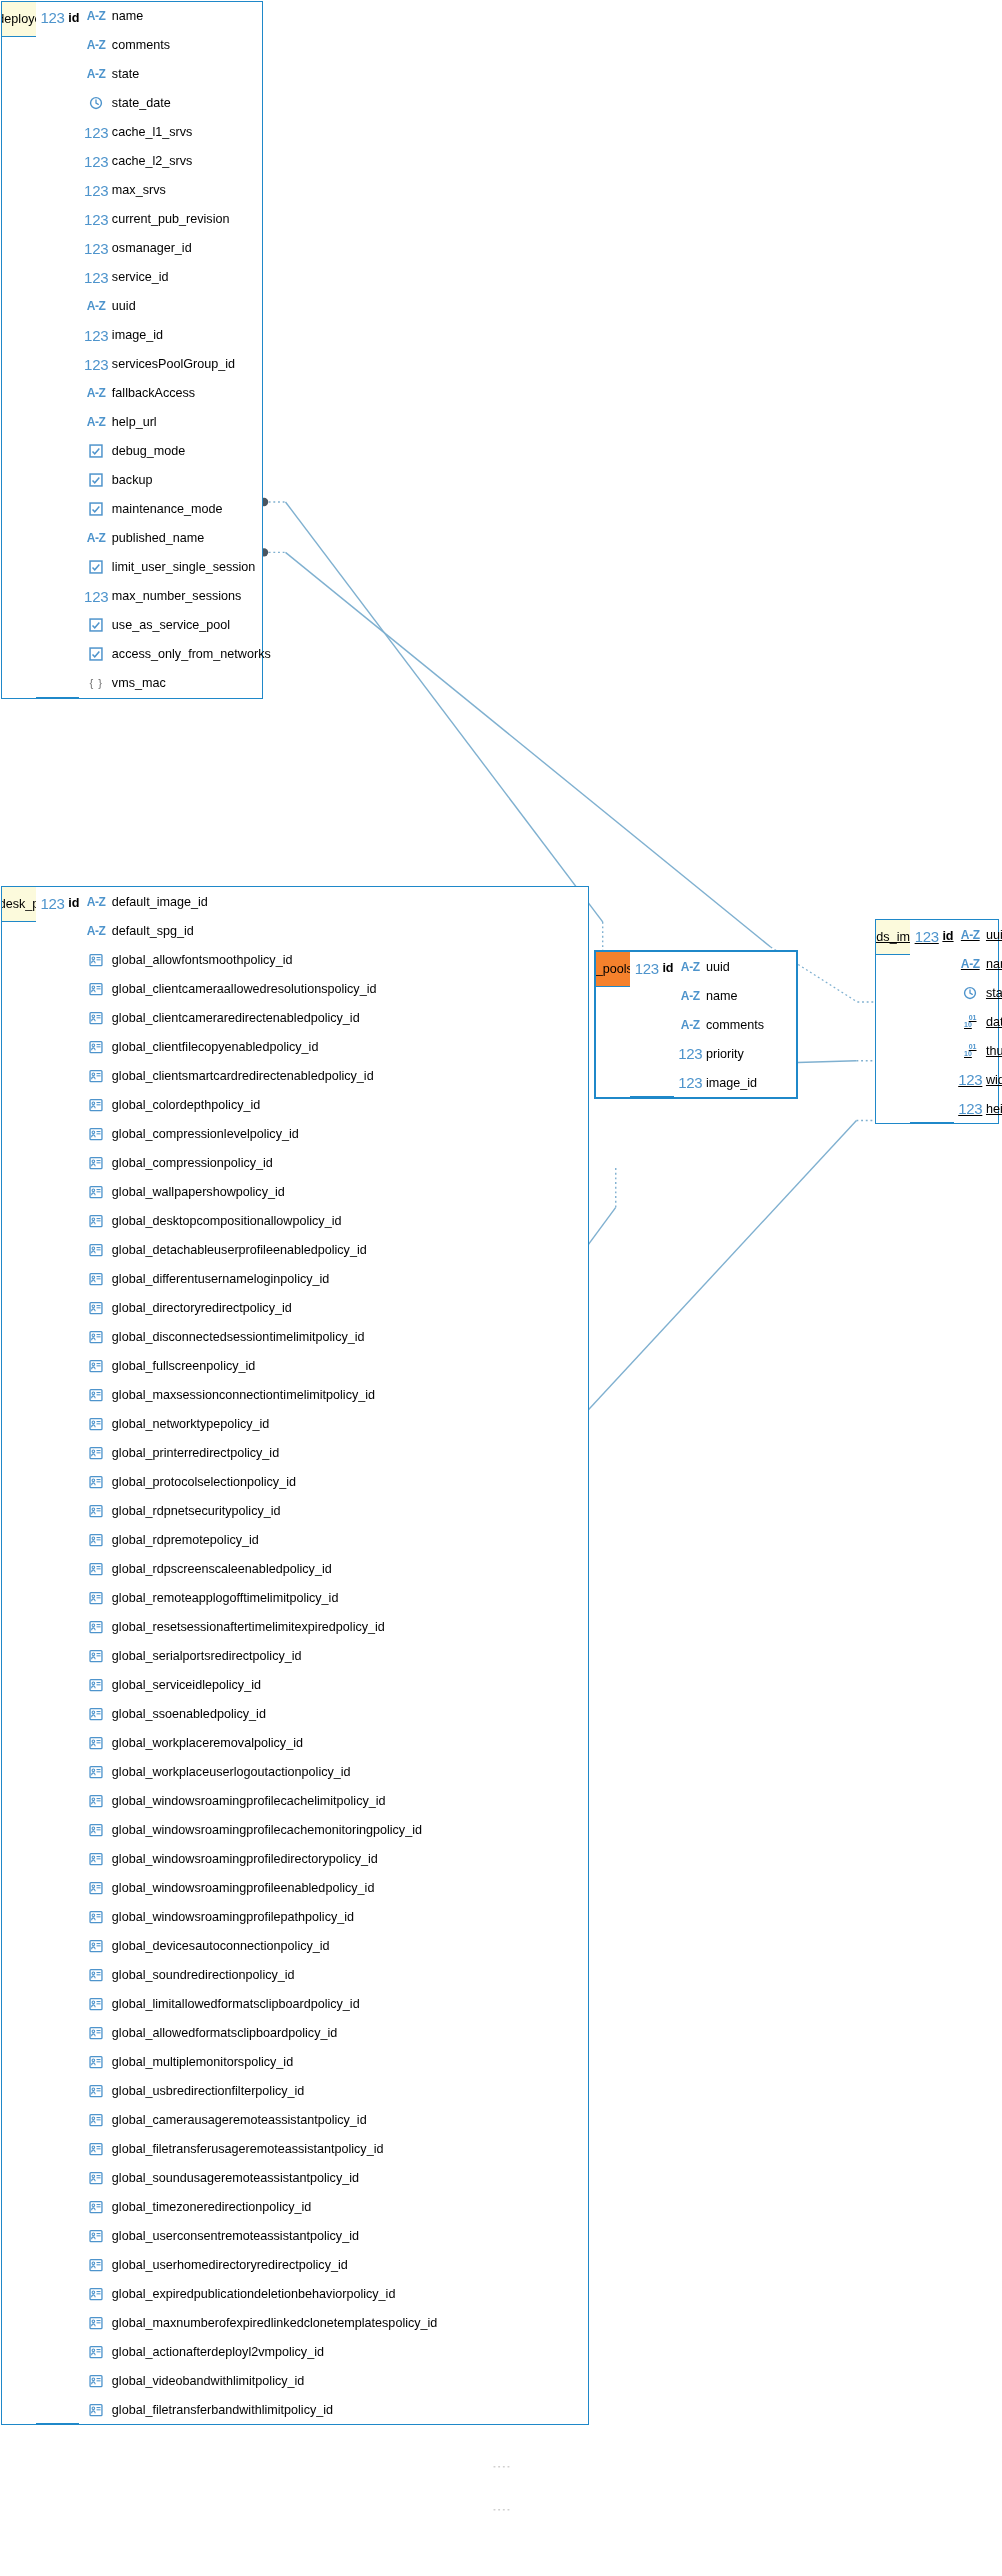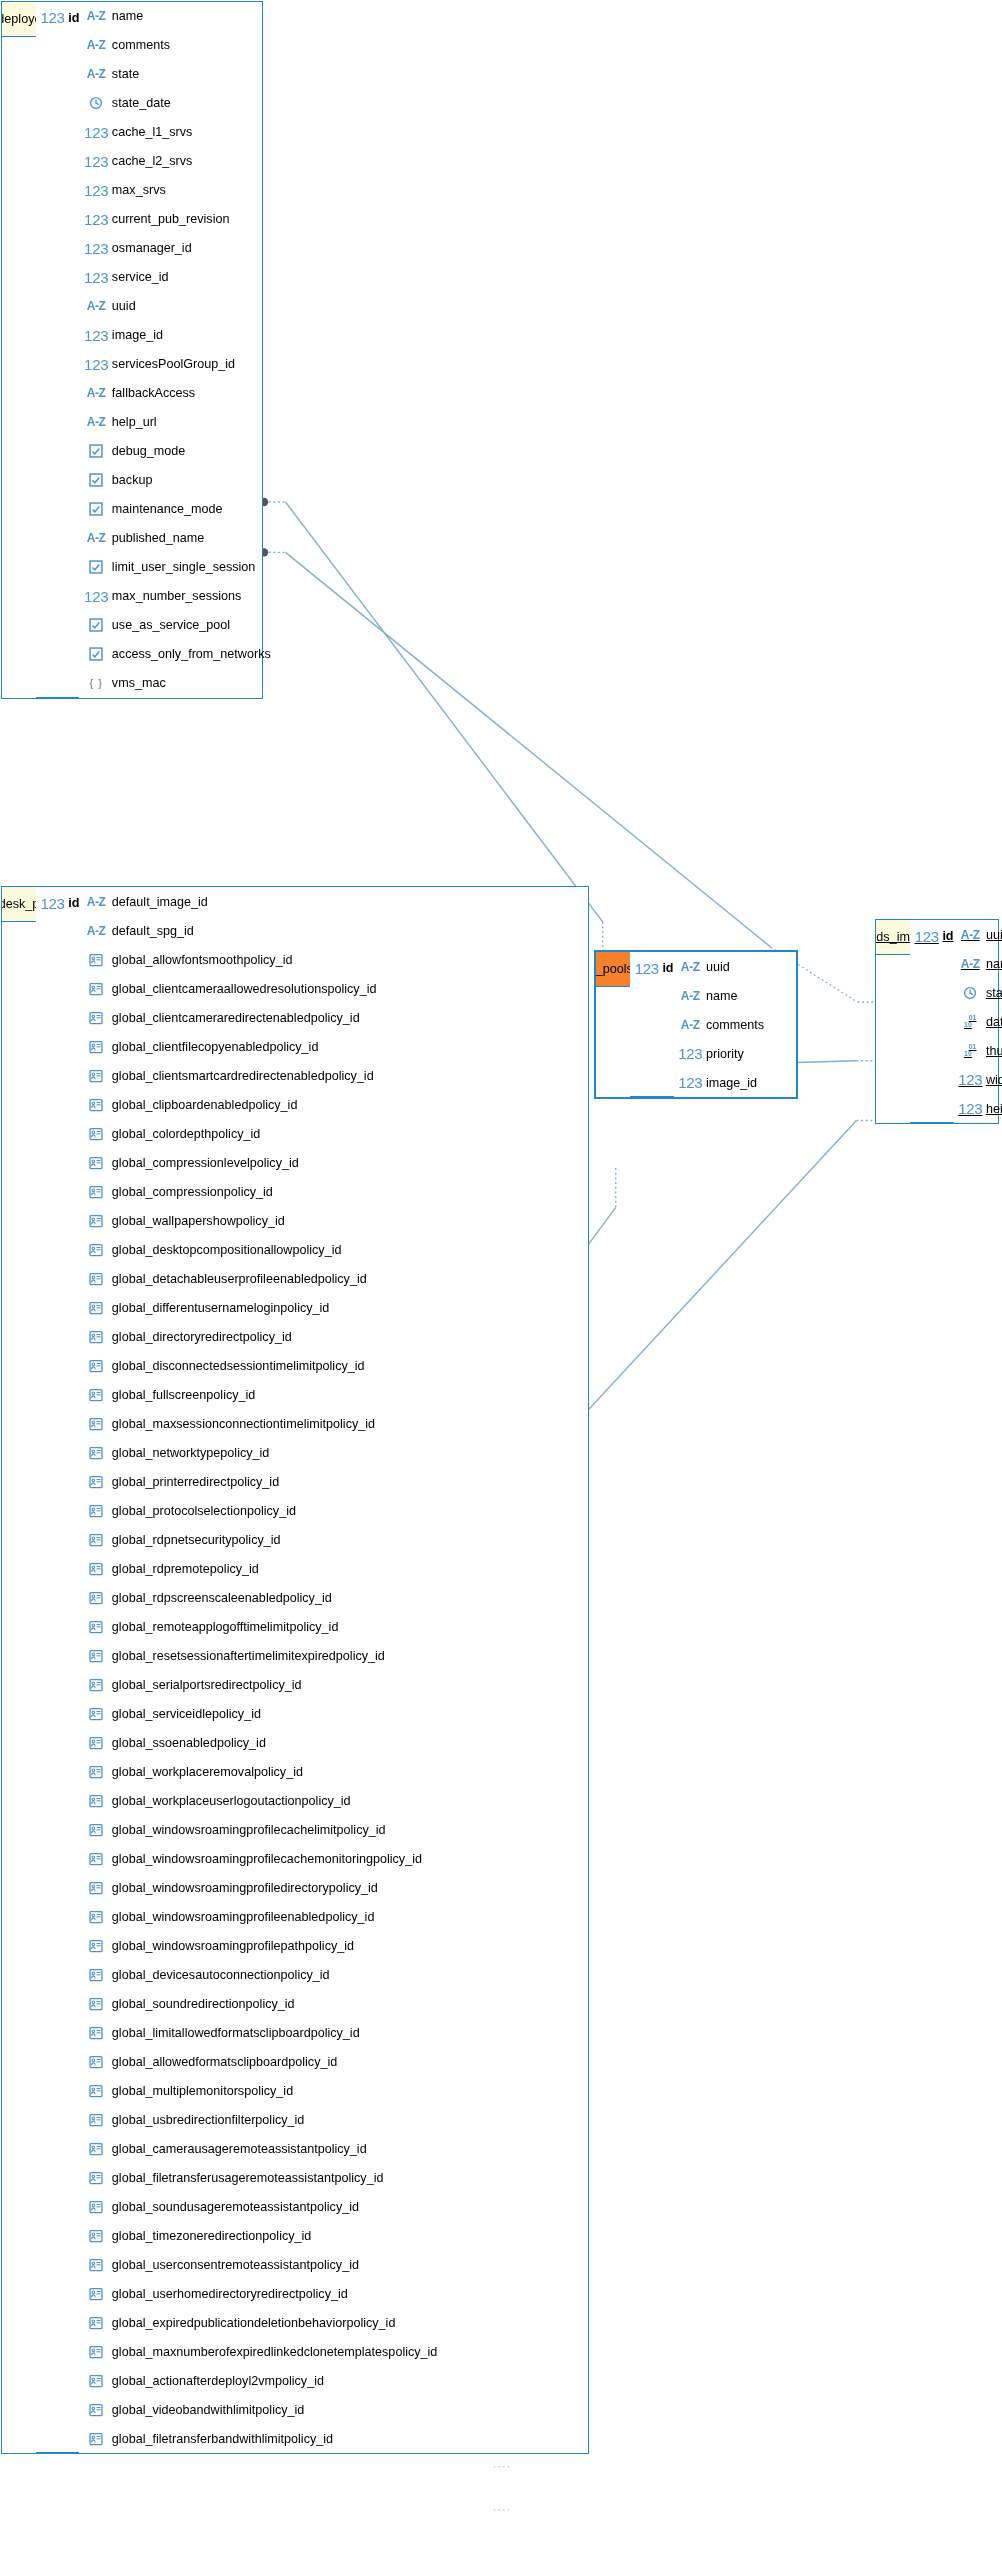--- a/index.html
+++ b/index.html
@@ -322,32 +322,20 @@
         <div class="row">
           <span class="ticon">
             <svg width="14" height="14" viewBox="0 0 16 16">
               <rect x="1.2" y="1.8" width="13.6" height="12.6" rx="1" fill="#fff" stroke="#4e94cc" stroke-width="1.5"></rect>
               <circle cx="5" cy="6" r="1.5" fill="none" stroke="#4e94cc" stroke-width="1.2"></circle>
               <path d="M3 11.8c0-1.7 1-2.8 2-2.8s2 1.1 2 2.8" fill="none" stroke="#4e94cc" stroke-width="1.2"></path>
               <line x1="8.6" y1="5.2" x2="13.2" y2="5.2" stroke="#4e94cc" stroke-width="1.2"></line>
               <line x1="8.6" y1="7.8" x2="13.2" y2="7.8" stroke="#4e94cc" stroke-width="1.2"></line>
             </svg>
           </span>
-          <span class="lbl">global_clipboardenabledpolicy_id</span>
-        </div>
-        <div class="row">
-          <span class="ticon">
-            <svg width="14" height="14" viewBox="0 0 16 16">
-              <rect x="1.2" y="1.8" width="13.6" height="12.6" rx="1" fill="#fff" stroke="#4e94cc" stroke-width="1.5"></rect>
-              <circle cx="5" cy="6" r="1.5" fill="none" stroke="#4e94cc" stroke-width="1.2"></circle>
-              <path d="M3 11.8c0-1.7 1-2.8 2-2.8s2 1.1 2 2.8" fill="none" stroke="#4e94cc" stroke-width="1.2"></path>
-              <line x1="8.6" y1="5.2" x2="13.2" y2="5.2" stroke="#4e94cc" stroke-width="1.2"></line>
-              <line x1="8.6" y1="7.8" x2="13.2" y2="7.8" stroke="#4e94cc" stroke-width="1.2"></line>
-            </svg>
-          </span>
           <span class="lbl">global_colordepthpolicy_id</span>
         </div>
         <div class="row">
           <span class="ticon">
             <svg width="14" height="14" viewBox="0 0 16 16">
               <rect x="1.2" y="1.8" width="13.6" height="12.6" rx="1" fill="#fff" stroke="#4e94cc" stroke-width="1.5"></rect>
               <circle cx="5" cy="6" r="1.5" fill="none" stroke="#4e94cc" stroke-width="1.2"></circle>
               <path d="M3 11.8c0-1.7 1-2.8 2-2.8s2 1.1 2 2.8" fill="none" stroke="#4e94cc" stroke-width="1.2"></path>
               <line x1="8.6" y1="5.2" x2="13.2" y2="5.2" stroke="#4e94cc" stroke-width="1.2"></line>
               <line x1="8.6" y1="7.8" x2="13.2" y2="7.8" stroke="#4e94cc" stroke-width="1.2"></line>

